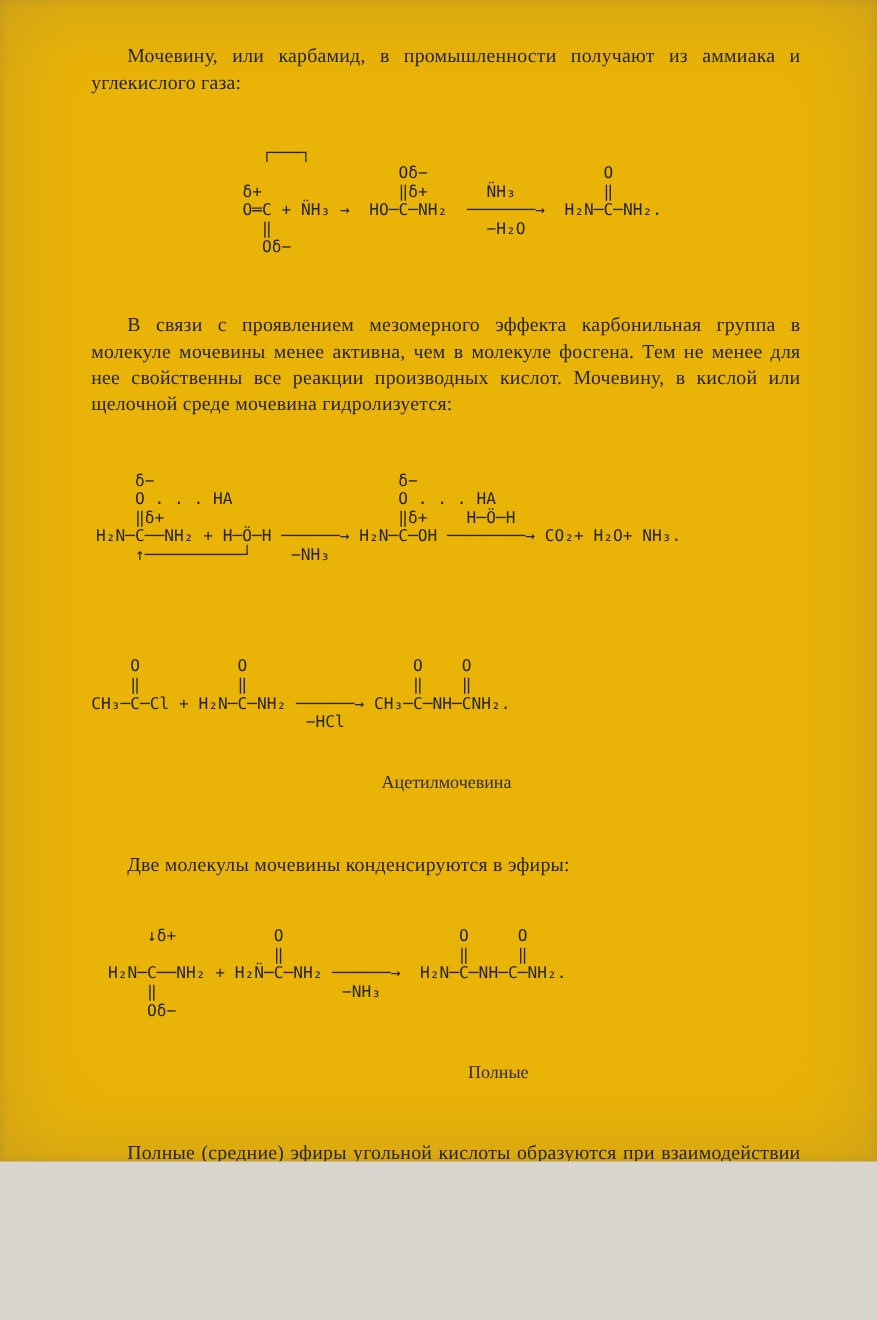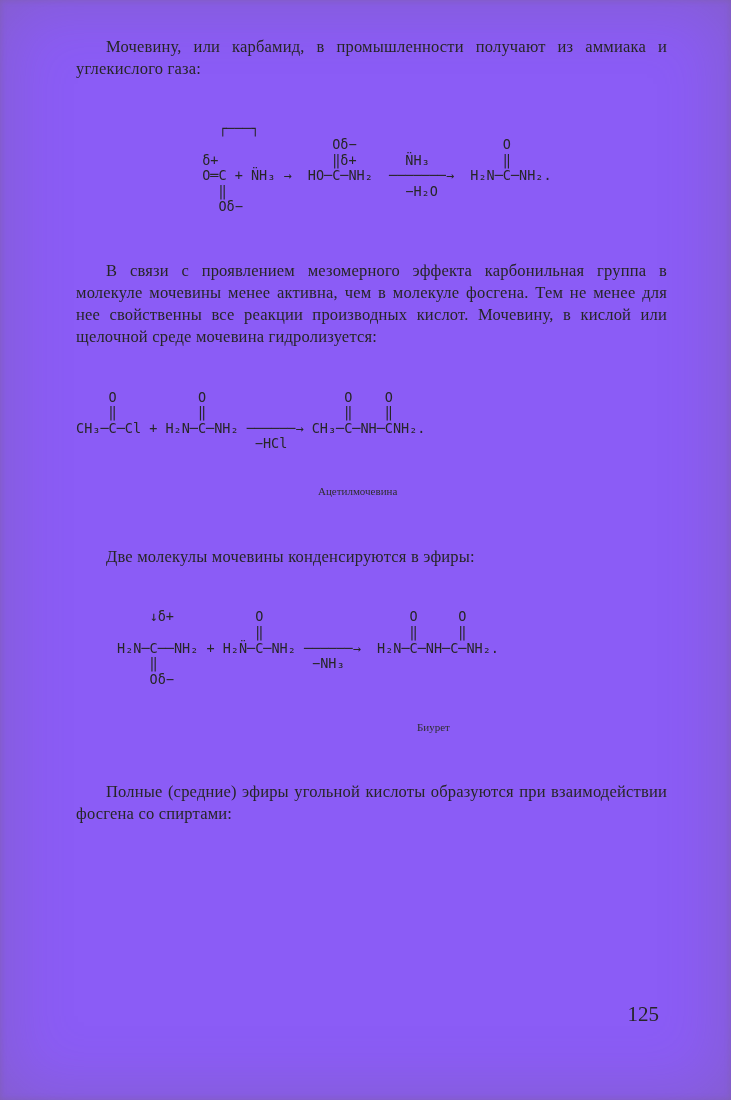--- a/index.html
+++ b/index.html
@@ -1,21 +1,21 @@
 <!DOCTYPE html>
 <html><head>
 <meta charset="utf-8">
 <style>
   html, body { margin: 0; padding: 0; background: #d9d6cf; }
   .page {
     position: relative;
     width: 731px;
-    height: 1100px;
+    height: 968px;
     margin: 0 auto;
-    background: #8b5cf6;
+    background: #eab308;
     color: #262626;
     font-family: "Liberation Serif", serif;
     overflow: hidden;
     box-shadow: inset 0 0 70px rgba(110,100,80,.28), inset 0 0 6px rgba(110,100,80,.25);
   }
   .content { padding: 36px 64px 0 76px; }
   p.body {
     font-size: 16.5px;
     line-height: 1.33;
     text-align: justify;
@@ -26,21 +26,21 @@
   .formula {
     font-family: "DejaVu Sans Mono", monospace;
     font-size: 13.5px;
     line-height: 1.16;
     white-space: pre;
     margin: 10px 0 14px 0;
   }
   .formula pre { margin: 0; font: inherit; }
   .flabel {
     font-family: "Liberation Serif", serif;
-    font-size: 11px;
+    font-size: 15px;
     line-height: 1.2;
     white-space: pre-line;
     text-align: right;
     width: fit-content;
     margin-top: 2px;
     color: #2e2e2e;
   }
   .pagenum {
     position: absolute;
     top: 1002px;
@@ -61,39 +61,46 @@
       <pre>   ┌───┐
                  Oδ−                  O
  δ+              ‖δ+      N̈H₃         ‖
  O═C + N̈H₃ →  HO─C─NH₂  ───────→  H₂N─C─NH₂.
    ‖                      −H₂O
    Oδ−</pre>
     </div>
 
     <p class="body">В связи с проявлением мезомерного эффекта карбонильная группа в молекуле мочевины менее активна, чем в молекуле фосгена. Тем не менее для нее свойственны все реакции производных кислот. Мочевину, в кислой или щелочной среде мочевина гидролизуется:</p>
 
+    <div class="formula" style="margin-left:4px; margin-top:14px">
+      <pre>    δ−                         δ−
+    O . . . HA                 O . . . HA
+    ‖δ+                        ‖δ+    H─Ö─H
+H₂N─C──NH₂ + H─Ö─H ──────→ H₂N─C─OH ────────→ CO₂+ H₂O+ NH₃.
+    ↑──────────┘    −NH₃</pre>
+    </div>
 
 
     <div class="formula" style="margin-bottom:16px">
       <pre>    O          O                 O    O
     ‖          ‖                 ‖    ‖
 CH₃─C─Cl + H₂N─C─NH₂ ──────→ CH₃─C─NH─CNH₂.
                       −HCl</pre>
       <div class="flabel" style="margin-left:242px">Ацетилмочевина</div>
     </div>
 
     <p class="body">Две молекулы мочевины конденсируются в эфиры:</p>
 
-    <div class="formula" style="margin-left:41px; margin-bottom:16px">
+    <div class="formula" style="margin-left:14px; margin-bottom:16px">
       <pre>    ↓δ+          O                  O     O
                  ‖                  ‖     ‖
 H₂N─C──NH₂ + H₂N̈─C─NH₂ ──────→  H₂N─C─NH─C─NH₂.
     ‖                   −NH₃
     Oδ−</pre>
-      <div class="flabel" style="margin-left:300px">Биурет</div>
+      <div class="flabel" style="margin-left:300px">Полные</div>
     </div>
 
     <p class="body">Полные (средние) эфиры угольной кислоты образуются при взаимодействии фосгена со спиртами:</p>
 
     <div class="formula" style="margin-left:130px; margin-bottom:16px">
       
       
     </div>
 
   </div>

